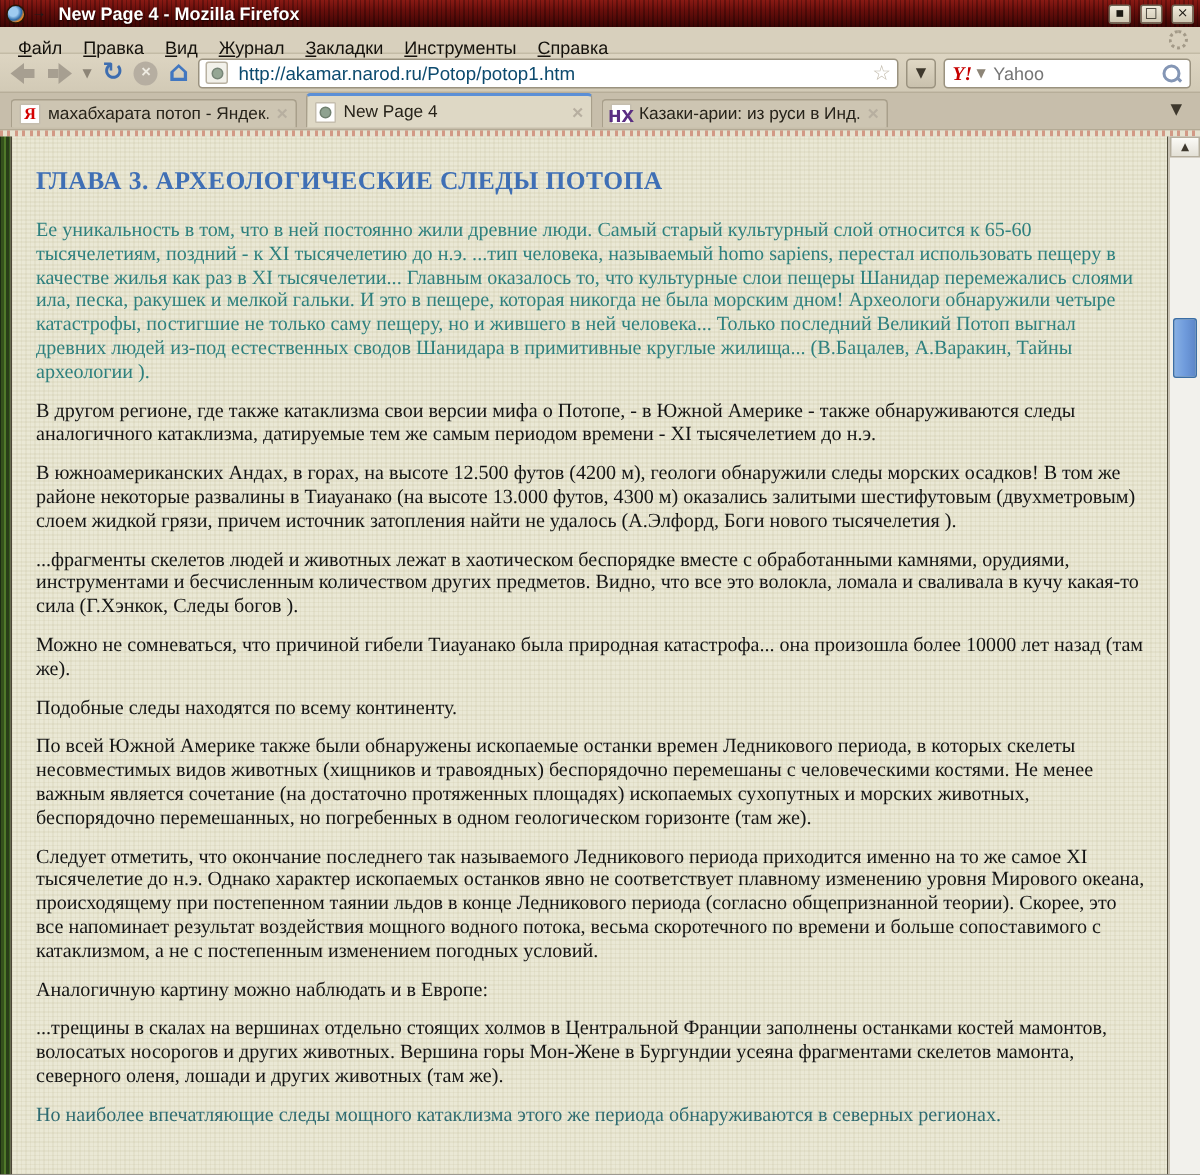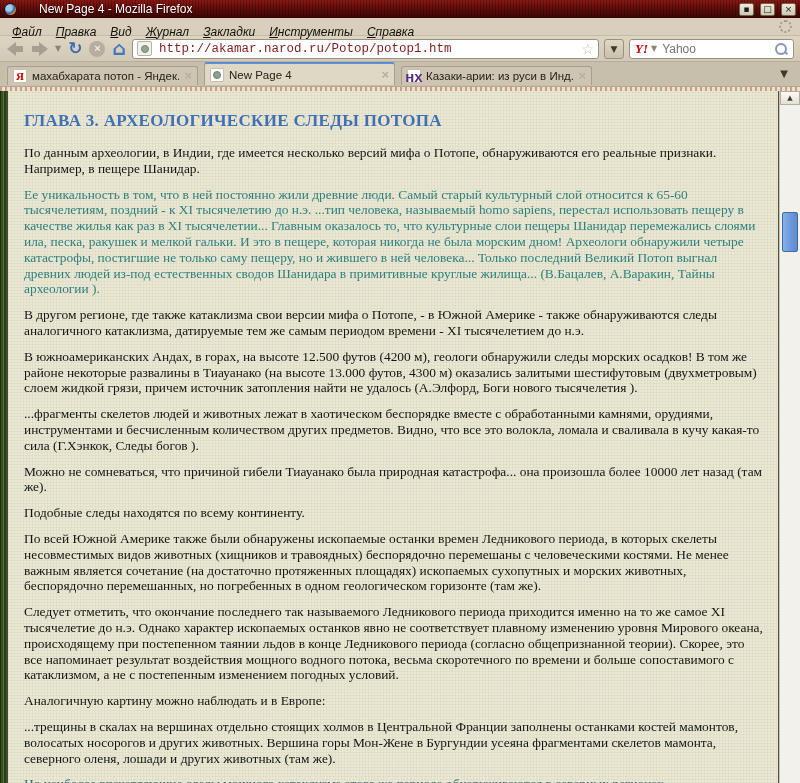--- a/index.html
+++ b/index.html
@@ -10,30 +10,30 @@
   
   .titlebar{height:18px;display:flex;align-items:center;padding:0 4px;gap:4px;
     background:linear-gradient(180deg,#8a1a14 0%,#6b0f0c 35%,#4a0806 80%,#3a0504 100%);
     background-blend-mode:multiply;}
   .titlebar{background-image:repeating-linear-gradient(90deg,rgba(0,0,0,.25) 0 1px,transparent 1px 3px),
     linear-gradient(180deg,#8a1a14 0%,#6b0f0c 35%,#4a0806 80%,#3a0504 100%);}
   .fx-icon{width:13px;height:13px;border-radius:50%;
     background:radial-gradient(circle at 35% 35%,#9ecbf0 0 30%,#2c6aa8 55%,#e8892a 70%,#b35a14 100%);
     border:1px solid #2a1505;}
   .cursor-glyph{color:#1c1c1c;font-size:10px;line-height:10px;}
-  .title-text{color:#fff;font-weight:normal;font-size:12px;margin-left:4px;flex:1;
+  .title-text{color:#fff;font-weight:bold;font-size:12px;margin-left:4px;flex:1;
     text-shadow:0 1px 1px rgba(0,0,0,.6);white-space:nowrap;}
   .win-btn{width:15px;height:13px;margin-left:2px;background:linear-gradient(#efeadb,#cfc7b2);
     border:1px solid #6e6553;border-radius:2px;font-size:9px;line-height:10px;text-align:center;
     color:#1d1a14;font-family:"DejaVu Sans",sans-serif;padding:0;cursor:default;}
 
   
   .menubar{height:18px;display:flex;align-items:center;background:#d8d0bd;
     border-bottom:1px solid #c3bba6;padding:0 6px;font-size:12px;color:#14110c;}
-  .menu-item{padding:11px 8px 1px 6px;white-space:nowrap;font-style:italic;}
+  .menu-item{padding:11px 8px 1px 6px;white-space:nowrap;}
   .menubar .spacer{flex:1;}
   .throbber{width:13px;height:13px;border:2px dotted #a39a88;border-radius:50%;margin-right:2px;}
 
   
   .navbar{height:26px;display:flex;align-items:center;gap:5px;padding:0 6px;
     background:linear-gradient(#ddd5c2,#d2cab6);border-bottom:1px solid #b7ae99;}
   .navbtn{display:flex;align-items:center;justify-content:center;height:20px;border:none;background:transparent;padding:0 1px;}
   .arrL,.arrR{position:relative;width:17px;height:14px;display:inline-block;}
   .arrL::before{content:"";position:absolute;left:0;top:0;border-top:7px solid transparent;border-bottom:7px solid transparent;border-right:9px solid #a79f91;}
   .arrL::after{content:"";position:absolute;left:9px;top:4px;width:7px;height:6px;background:#a79f91;}
@@ -43,22 +43,22 @@
   .reload-glyph{font-family:"DejaVu Sans",sans-serif;font-size:17px;font-weight:bold;color:#3d6db0;line-height:17px;}
   .stop-circle{width:16px;height:16px;border-radius:50%;background:#b6aea1;color:#efece2;
     font-size:11px;line-height:15px;text-align:center;font-weight:bold;}
   .home-glyph{font-family:"DejaVu Sans",sans-serif;font-size:19px;font-weight:bold;color:#4277c0;line-height:19px;}
 
   .urlbar{flex:1;height:20px;background:#fff;border:1px solid #9a927f;border-radius:3px;
     display:flex;align-items:center;padding:0 4px;gap:5px;min-width:0;}
   .site-chip{width:15px;height:15px;border:1px solid #b9b2a2;background:#f2f1ea;border-radius:2px;
     display:flex;align-items:center;justify-content:center;flex:none;}
   .site-chip i{width:8px;height:8px;border-radius:50%;background:#95a694;border:1px solid #778577;}
-  .url-input{flex:1;border:none;outline:none;font-size:12.5px;color:#7f1d1d;min-width:0;background:transparent;
-    font-family:Liberation Mono, monospace;}
+  .url-input{flex:1;border:none;outline:none;font-size:12.5px;color:#0c4a6e;min-width:0;background:transparent;
+    font-family:Liberation Sans, sans-serif;}
   .star-glyph{font-family:"DejaVu Sans",sans-serif;font-size:14px;color:#c2bbac;line-height:14px;flex:none;}
   .url-drop{width:20px;height:20px;background:linear-gradient(#e0d8c5,#c9c1ad);border:1px solid #9a927f;
     border-radius:3px;font-size:9px;color:#3e382d;display:flex;align-items:center;justify-content:center;
     font-family:"DejaVu Sans",sans-serif;padding:0;}
   .searchbox{width:165px;height:20px;background:#fff;border:1px solid #9a927f;border-radius:3px;
     display:flex;align-items:center;padding:0 5px;gap:3px;flex:none;}
   .y-logo{color:#c60000;font-family:"Liberation Serif",serif;font-weight:bold;font-style:italic;font-size:13px;}
   .search-placeholder{flex:1;border:none;outline:none;background:transparent;font-size:12px;color:#9a9a9a;
     min-width:0;font-family:"Liberation Sans",sans-serif;}
   .mag{position:relative;width:14px;height:14px;flex:none;}
@@ -195,21 +195,20 @@
   </div>
 
   <div class="viewport">
     <div class="page-topstrip"></div>
     <div class="page-row">
       <div class="green-edge"></div>
 
       <div class="page">
         <h1>ГЛАВА 3. АРХЕОЛОГИЧЕСКИЕ СЛЕДЫ ПОТОПА</h1>
         <div>
-            <p class="para normal">По данным археологии, в Индии, где имеется несколько версий мифа о Потопе, обнаруживаются его реальные признаки. Например, в пещере Шанидар.</p>
             <p class="para quote">Ее уникальность в том, что в ней постоянно жили древние люди. Самый старый культурный слой относится к 65-60 тысячелетиям, поздний - к XI тысячелетию до н.э. ...тип человека, называемый homo sapiens, перестал использовать пещеру в качестве жилья как раз в XI тысячелетии... Главным оказалось то, что культурные слои пещеры Шанидар перемежались слоями ила, песка, ракушек и мелкой гальки. И это в пещере, которая никогда не была морским дном! Археологи обнаружили четыре катастрофы, постигшие не только саму пещеру, но и жившего в ней человека... Только последний Великий Потоп выгнал древних людей из-под естественных сводов Шанидара в примитивные круглые жилища... (В.Бацалев, А.Варакин, Тайны археологии ).</p>
             <p class="para normal">В другом регионе, где также катаклизма свои версии мифа о Потопе, - в Южной Америке - также обнаруживаются следы аналогичного катаклизма, датируемые тем же самым периодом времени - XI тысячелетием до н.э.</p>
             <p class="para normal">В южноамериканских Андах, в горах, на высоте 12.500 футов (4200 м), геологи обнаружили следы морских осадков! В том же районе некоторые развалины в Тиауанако (на высоте 13.000 футов, 4300 м) оказались залитыми шестифутовым (двухметровым) слоем жидкой грязи, причем источник затопления найти не удалось (А.Элфорд, Боги нового тысячелетия ).</p>
             <p class="para normal">...фрагменты скелетов людей и животных лежат в хаотическом беспорядке вместе с обработанными камнями, орудиями, инструментами и бесчисленным количеством других предметов. Видно, что все это волокла, ломала и сваливала в кучу какая-то сила (Г.Хэнкок, Следы богов ).</p>
             <p class="para normal">Можно не сомневаться, что причиной гибели Тиауанако была природная катастрофа... она произошла более 10000 лет назад (там же).</p>
             <p class="para normal">Подобные следы находятся по всему континенту.</p>
             <p class="para normal">По всей Южной Америке также были обнаружены ископаемые останки времен Ледникового периода, в которых скелеты несовместимых видов животных (хищников и травоядных) беспорядочно перемешаны с человеческими костями. Не менее важным является сочетание (на достаточно протяженных площадях) ископаемых сухопутных и морских животных, беспорядочно перемешанных, но погребенных в одном геологическом горизонте (там же).</p>
             <p class="para normal">Следует отметить, что окончание последнего так называемого Ледникового периода приходится именно на то же самое XI тысячелетие до н.э. Однако характер ископаемых останков явно не соответствует плавному изменению уровня Мирового океана, происходящему при постепенном таянии льдов в конце Ледникового периода (согласно общепризнанной теории). Скорее, это все напоминает результат воздействия мощного водного потока, весьма скоротечного по времени и больше сопоставимого с катаклизмом, а не с постепенным изменением погодных условий.</p>
             <p class="para normal">Аналогичную картину можно наблюдать и в Европе:</p>
             <p class="para normal">...трещины в скалах на вершинах отдельно стоящих холмов в Центральной Франции заполнены останками костей мамонтов, волосатых носорогов и других животных. Вершина горы Мон-Жене в Бургундии усеяна фрагментами скелетов мамонта, северного оленя, лошади и других животных (там же).</p>

